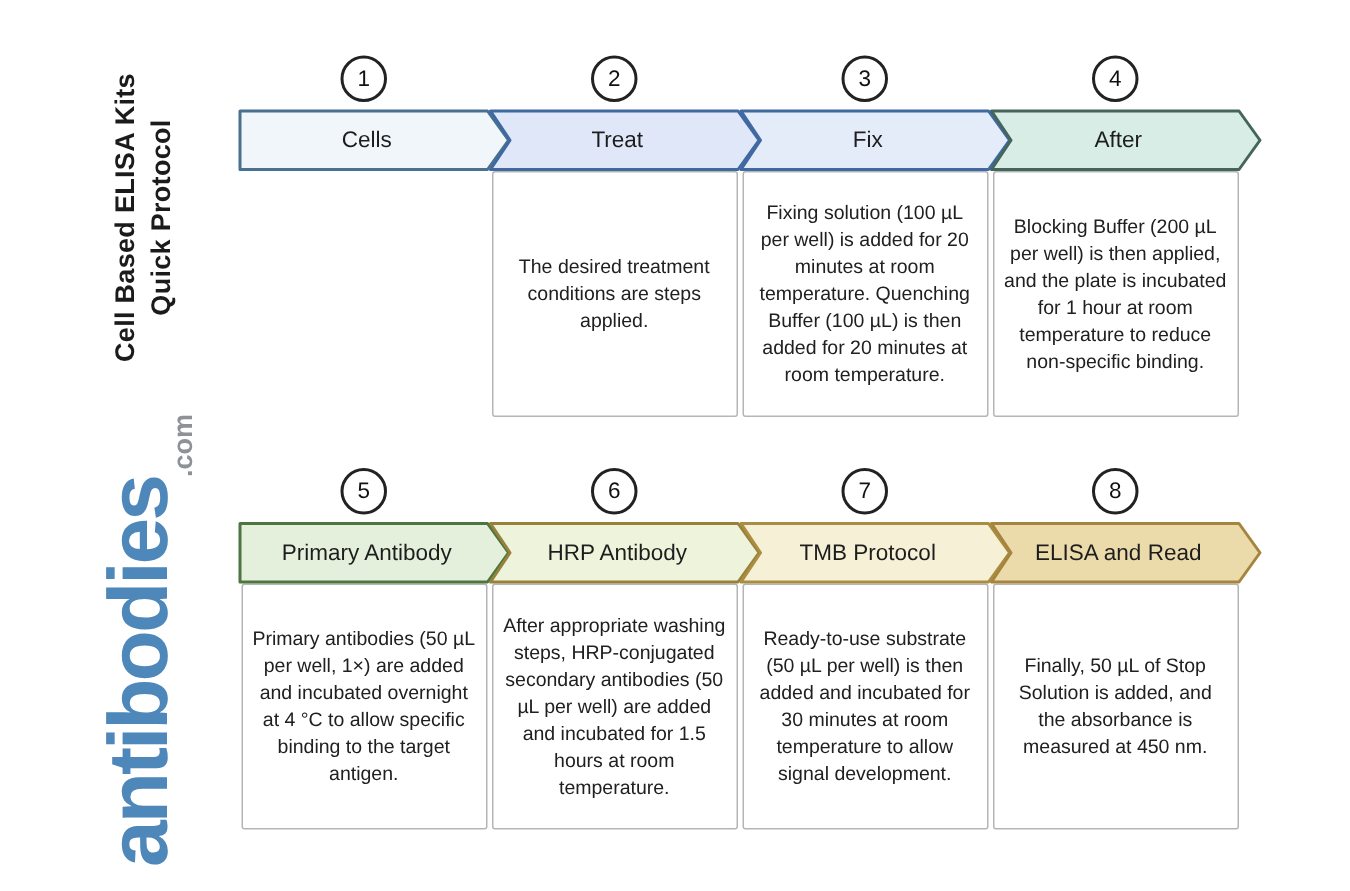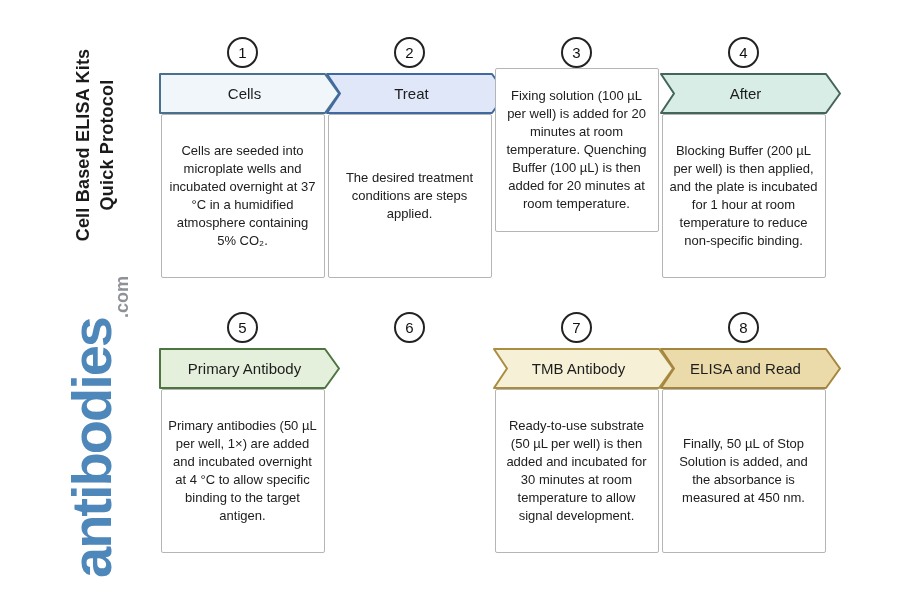--- a/index.html
+++ b/index.html
@@ -91,43 +91,46 @@
         <div class="col">
           <div class="circle">
             <span>1</span>
           </div>
           <div class="arrow">
             <svg class="arrow-svg" viewBox="0 0 181 41" preserveAspectRatio="none">
               <polygon points="1,1 166,1 180,20.5 166,40 1,40" stroke-width="2" stroke-linejoin="round" fill="#f1f6fb" stroke="#4a708f"></polygon>
             </svg>
             <div class="arrow-label">Cells</div>
           </div>
-          <div class="desc">
-            <p class="desc-text">Cells are seeded into microplate wells and incubated overnight at 37 °C in a humidified atmosphere containing 5% CO₂.</p>
-          </div>
         </div>
 
         <div class="col">
           <div class="circle">
             <span>2</span>
           </div>
           <div class="arrow">
             <svg class="arrow-svg" viewBox="0 0 181 41" preserveAspectRatio="none">
               <polygon points="1,1 166,1 180,20.5 166,40 1,40 14,20.5" stroke-width="2" stroke-linejoin="round" fill="#dfe7f8" stroke="#3f69a0"></polygon>
             </svg>
             <div class="arrow-label">Treat</div>
           </div>
           <div class="desc">
             <p class="desc-text">The desired treatment conditions are steps applied.</p>
           </div>
         </div>
 
         <div class="col">
           <div class="circle">
             <span>3</span>
+          </div>
+          <div class="arrow">
+            <svg class="arrow-svg" viewBox="0 0 181 41" preserveAspectRatio="none">
+              <polygon points="1,1 166,1 180,20.5 166,40 1,40 14,20.5" stroke-width="2" stroke-linejoin="round" fill="#e4ecf9" stroke="#3f69a0"></polygon>
+            </svg>
+            <div class="arrow-label">Fix</div>
           </div>
           <div class="desc">
             <p class="desc-text">Fixing solution (100 µL per well) is added for 20 minutes at room temperature. Quenching Buffer (100 µL) is then added for 20 minutes at room temperature.</p>
           </div>
         </div>
 
         <div class="col">
           <div class="circle">
             <span>4</span>
           </div>
@@ -160,31 +163,40 @@
           </div>
           <div class="desc">
             <p class="desc-text">Primary antibodies (50 µL per well, 1×) are added and incubated overnight at 4 °C to allow specific binding to the target antigen.</p>
           </div>
         </div>
 
         <div class="col">
           <div class="circle">
             <span>6</span>
           </div>
+          <div class="arrow">
+            <svg class="arrow-svg" viewBox="0 0 181 41" preserveAspectRatio="none">
+              <polygon points="1,1 166,1 180,20.5 166,40 1,40 14,20.5" stroke-width="2" stroke-linejoin="round" fill="#eef3dc" stroke="#98823b"></polygon>
+            </svg>
+            <div class="arrow-label">HRP Antibody</div>
+          </div>
+          <div class="desc">
+            <p class="desc-text">After appropriate washing steps, HRP-conjugated secondary antibodies (50 µL per well) are added and incubated for 1.5 hours at room temperature.</p>
+          </div>
         </div>
 
         <div class="col">
           <div class="circle">
             <span>7</span>
           </div>
           <div class="arrow">
             <svg class="arrow-svg" viewBox="0 0 181 41" preserveAspectRatio="none">
               <polygon points="1,1 166,1 180,20.5 166,40 1,40 14,20.5" stroke-width="2" stroke-linejoin="round" fill="#f6f1d6" stroke="#a98d41"></polygon>
             </svg>
-            <div class="arrow-label">TMB Antibody</div>
+            <div class="arrow-label">TMB Protocol</div>
           </div>
           <div class="desc">
             <p class="desc-text">Ready-to-use substrate (50 µL per well) is then added and incubated for 30 minutes at room temperature to allow signal development.</p>
           </div>
         </div>
 
         <div class="col">
           <div class="circle">
             <span>8</span>
           </div>

